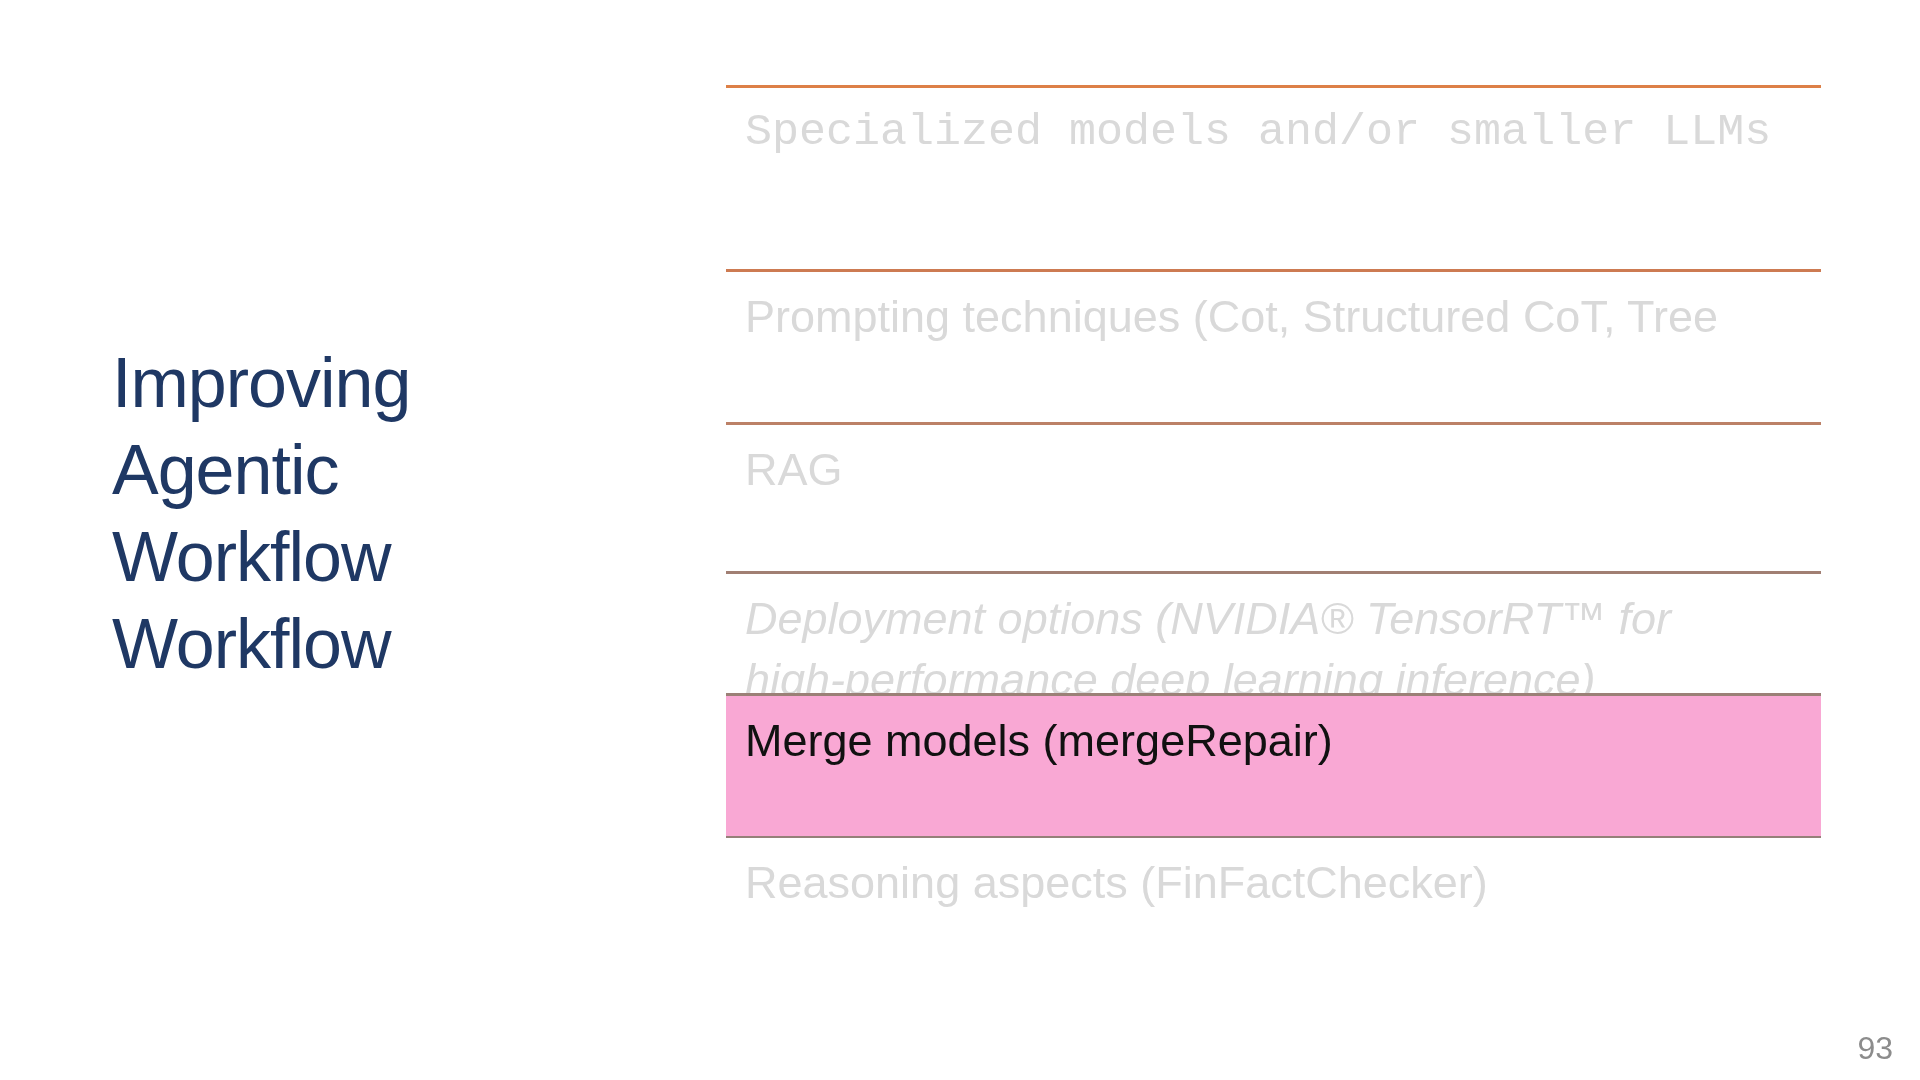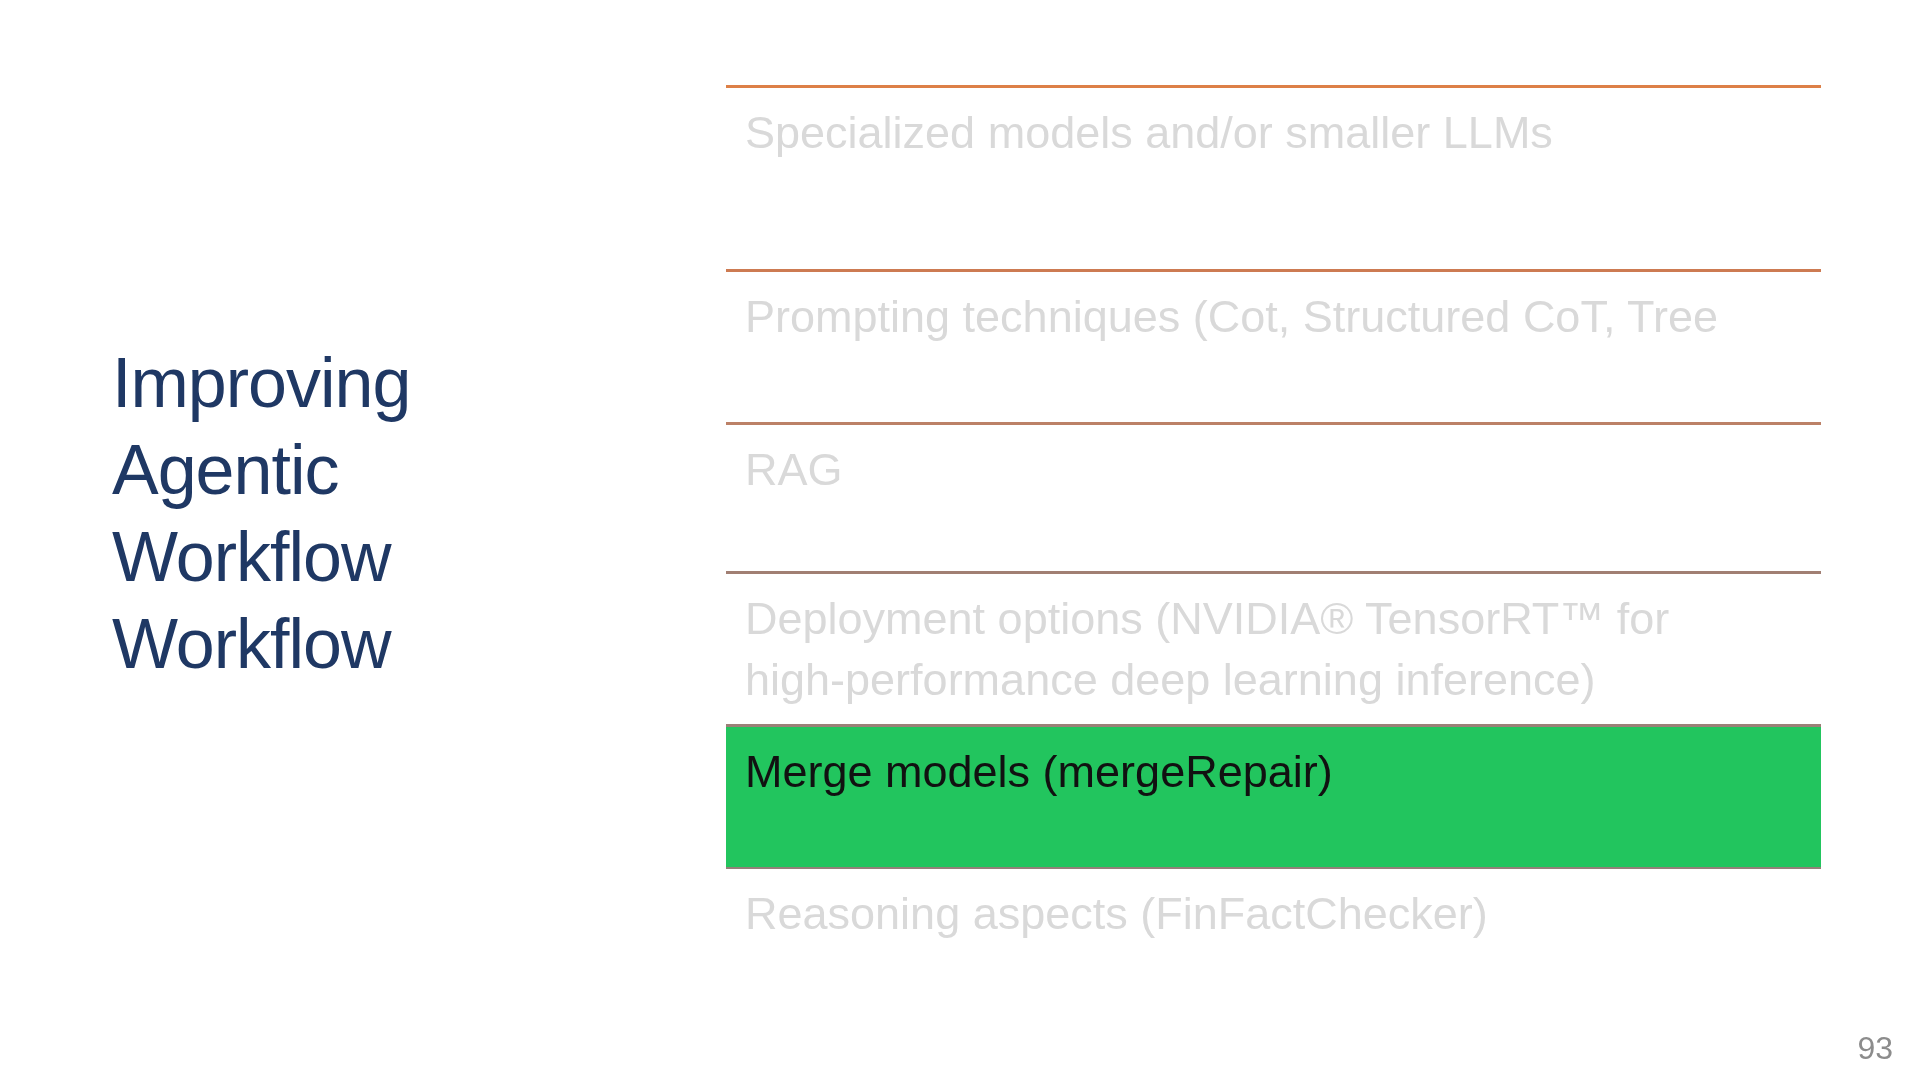--- a/index.html
+++ b/index.html
@@ -25,24 +25,24 @@
     position:absolute;
     left:726px;top:85px;
     width:1095px;
   }
   .agenda-row{
     box-sizing:border-box;
     font-size:45px;
     line-height:61px;
     overflow:hidden;
   }
-  .agenda-row:nth-child(1){height:152px;}
+  .agenda-row:nth-child(1){height:152px;font-family:Liberation Mono, monospace;}
   .agenda-row:nth-child(2){height:153px;}
   .agenda-row:nth-child(3){height:149px;}
-  .agenda-row:nth-child(4){height:153px;}
+  .agenda-row:nth-child(4){height:122px;font-style:italic;}
   .agenda-row:nth-child(5){height:145px;}
   .agenda-row:nth-child(6){height:160px;}
   .row-text{
     padding:14px 10px 0 19px;
   }
   .row-line:empty{display:none;}
   
   .page-number{
     position:absolute;
     right:27px;top:1030px;
@@ -84,21 +84,21 @@
       </div>
     </div>
 
     <div class="agenda-row" style="border-top: 3px solid rgb(161, 127, 115); color: rgb(217, 217, 217);">
       <div class="row-text">
         <div class="row-line">Deployment options (NVIDIA® TensorRT™ for</div>
         <div class="row-line">high-performance deep learning inference)</div>
       </div>
     </div>
 
-    <div class="agenda-row" style="border-top: 3px solid rgb(155, 128, 119); border-bottom: 2px solid rgb(149, 128, 121); background: #22c55e; color: rgb(17, 17, 17);">
+    <div class="agenda-row" style="border-top: 3px solid rgb(155, 128, 119); border-bottom: 2px solid rgb(149, 128, 121); background: #f9a8d4; color: rgb(17, 17, 17);">
       <div class="row-text">
         <div class="row-line">Merge models (mergeRepair)</div>
 
       </div>
     </div>
 
     <div class="agenda-row" style="color: rgb(217, 217, 217);">
       <div class="row-text">
         <div class="row-line">Reasoning aspects (FinFactChecker)</div>
 

